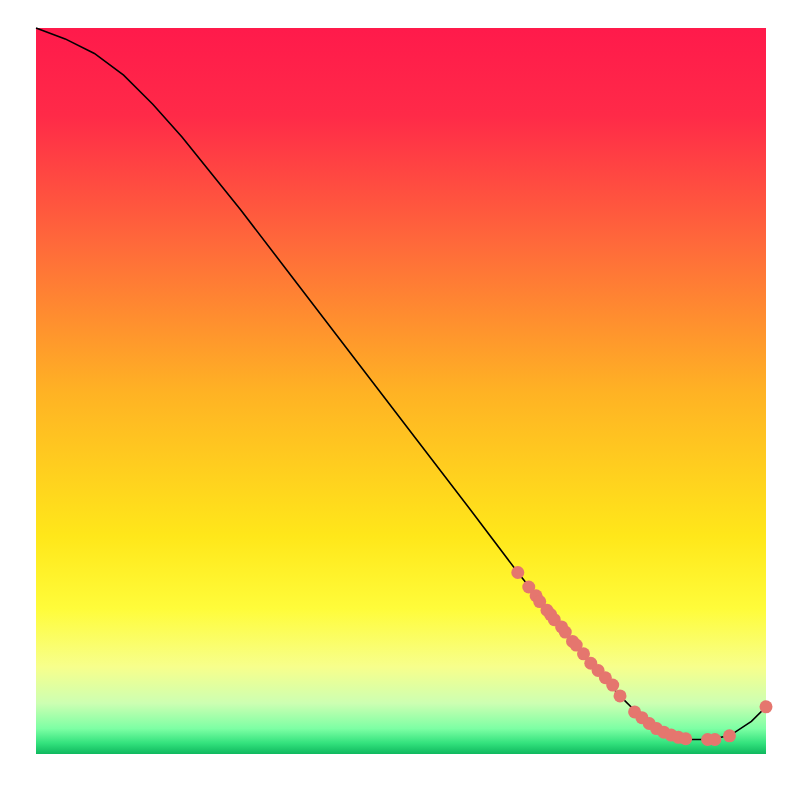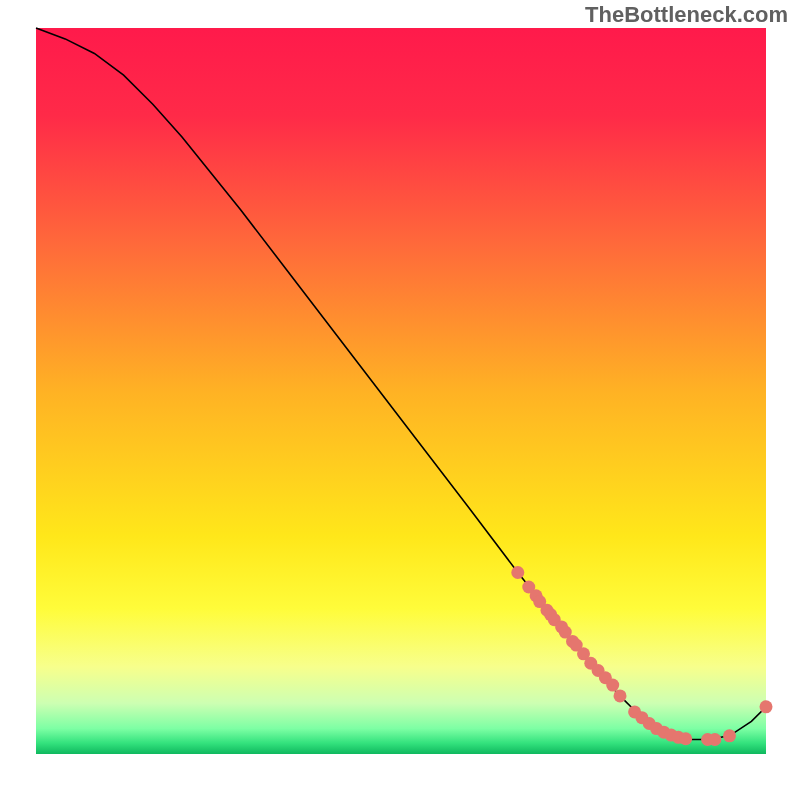--- a/index.html
+++ b/index.html
@@ -26,21 +26,20 @@
     z-index: 5;
   }
   svg {
     display: block;
   }
 </style>
 </head>
 <body>
 
 <div class="chart-wrapper">
-  <div class="watermark">TheBottleneck.com</div>
   <svg id="chart-svg" width="800" height="800" viewBox="0 0 800 800">
     <defs>
       <linearGradient id="bg-grad" x1="0" y1="0" x2="0" y2="1">
           <stop offset="0%" stop-color="#ff1a4b"></stop>
           <stop offset="12%" stop-color="#ff2a48"></stop>
           <stop offset="30%" stop-color="#ff6a3a"></stop>
           <stop offset="50%" stop-color="#ffb224"></stop>
           <stop offset="70%" stop-color="#ffe71a"></stop>
           <stop offset="80%" stop-color="#fffc3a"></stop>
           <stop offset="88%" stop-color="#f7ff8c"></stop>

